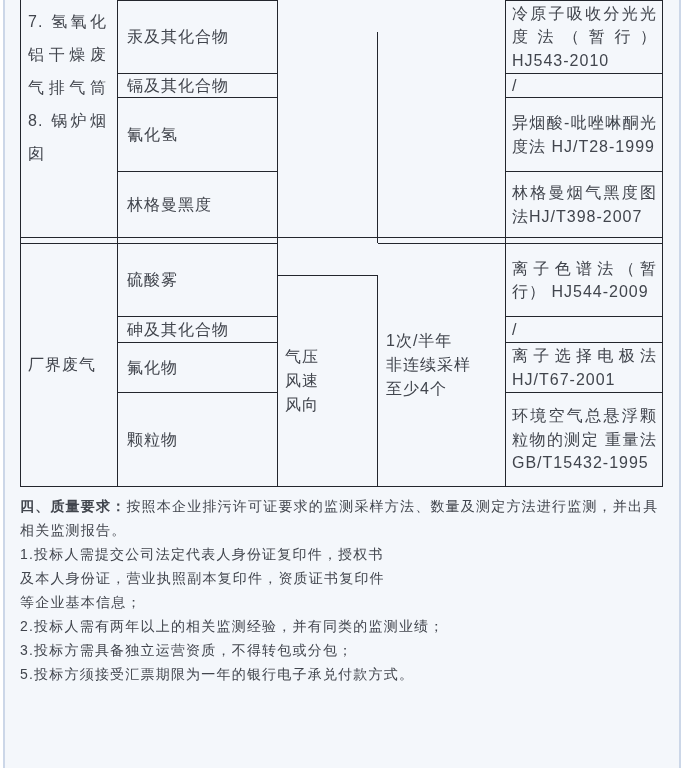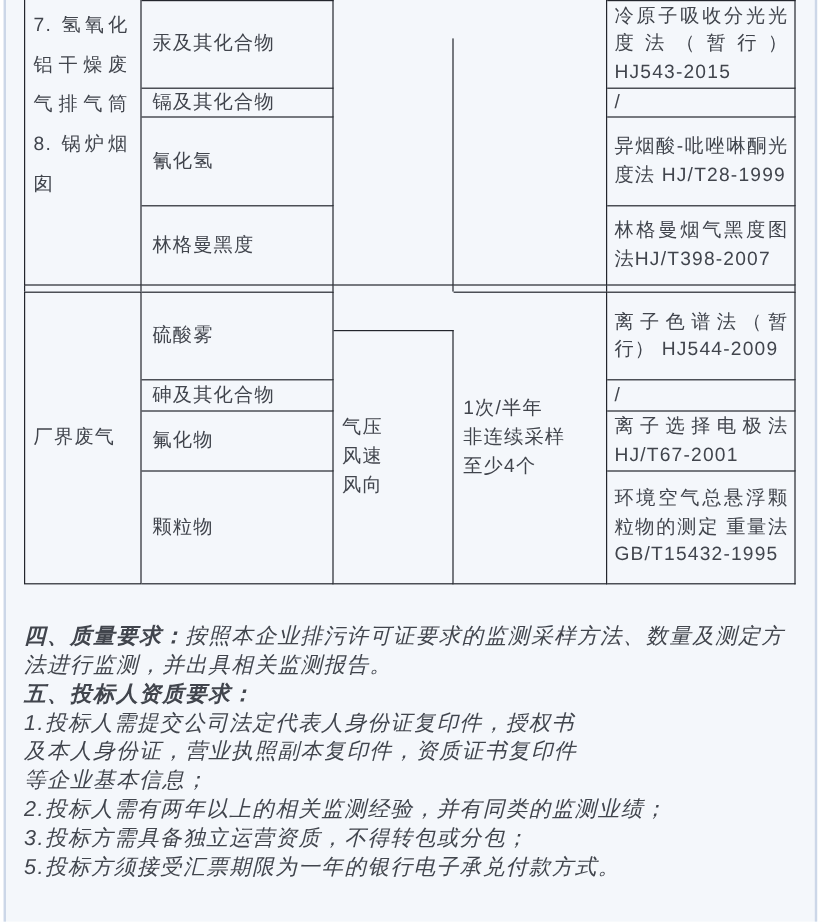--- a/index.html
+++ b/index.html
@@ -27,22 +27,22 @@
   .c1{padding:0 10px 0 7px;}
   .c2{padding:0 24px 0 9px;}
   .c3{padding:0 6px 0 7px;margin-top:32px;}
   .c4{padding:0 6px 0 8px;align-items:flex-end;}
   .c5{padding:0 5px 0 6px;}
   .topcell{justify-content:flex-start;padding-top:5px;line-height:33px;}
   .topcell>span{text-align:justify;text-align-last:justify;white-space:pre-line;}
   .method>span{text-align:justify;}
   .pre>span{white-space:pre-line;line-height:24px;}
   
-  .notes{position:absolute;left:15px;top:518px;width:646px;
-    font-size:18px;line-height:24px;letter-spacing:1.2px;font-style:italic;}
+  .notes{position:absolute;left:15px;top:494px;width:646px;
+    font-size:14px;line-height:24px;letter-spacing:1.2px;}
   .np{margin:0;}
   .nb{font-weight:bold;}
   .np strong{font-weight:bold;}
 </style>
 </head>
 <body>
 
 <div class="page">
 
   <div class="tbl">
@@ -80,21 +80,21 @@
     <div class="td c4" style="grid-area:1/4/5/5">
       <span></span>
     </div>
     <div class="td bt c4 pre" style="grid-area:6/4/10/5">
       <span>1次/半年
 非连续采样
 至少4个</span>
     </div>
 
     <div class="td bt c5 method" style="grid-area:1/5/2/6">
-      <span>冷原子吸收分光光度法（暂行）HJ543-2015</span>
+      <span>冷原子吸收分光光度法（暂行）HJ543-2010</span>
     </div>
     <div class="td c5 method" style="grid-area:2/5/3/6">
       <span>/</span>
     </div>
     <div class="td c5 method" style="grid-area:3/5/4/6">
       <span>异烟酸-吡唑啉酮光度法 HJ/T28-1999</span>
     </div>
     <div class="td c5 method" style="grid-area:4/5/5/6">
       <span>林格曼烟气黑度图法HJ/T398-2007</span>
     </div>
@@ -128,21 +128,20 @@
       <span>离子选择电极法HJ/T67-2001</span>
     </div>
     <div class="td c5 method" style="grid-area:9/5/10/6">
       <span>环境空气总悬浮颗粒物的测定 重量法GB/T15432-1995</span>
     </div>
 
   </div>
 
   <div class="notes">
     <p class="np"><strong>四、质量要求：</strong><span>按照本企业排污许可证要求的监测采样方法、数量及测定方法进行监测，并出具相关监测报告。</span></p>
-    <p class="np nb">五、投标人资质要求：</p>
     <p class="np">1.投标人需提交公司法定代表人身份证复印件，授权书</p>
     <p class="np">及本人身份证，营业执照副本复印件，资质证书复印件</p>
     <p class="np">等企业基本信息；</p>
     <p class="np">2.投标人需有两年以上的相关监测经验，并有同类的监测业绩；</p>
     <p class="np">3.投标方需具备独立运营资质，不得转包或分包；</p>
     <p class="np">5.投标方须接受汇票期限为一年的银行电子承兑付款方式。</p>
   </div>
 
 </div>
 

